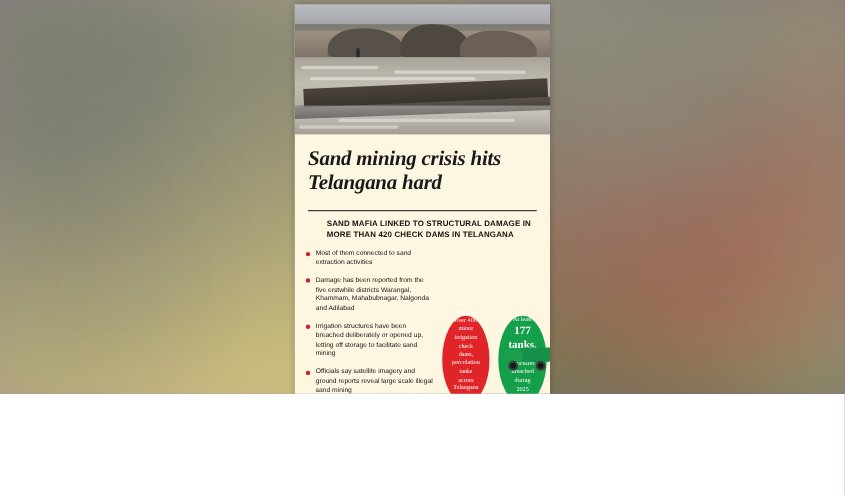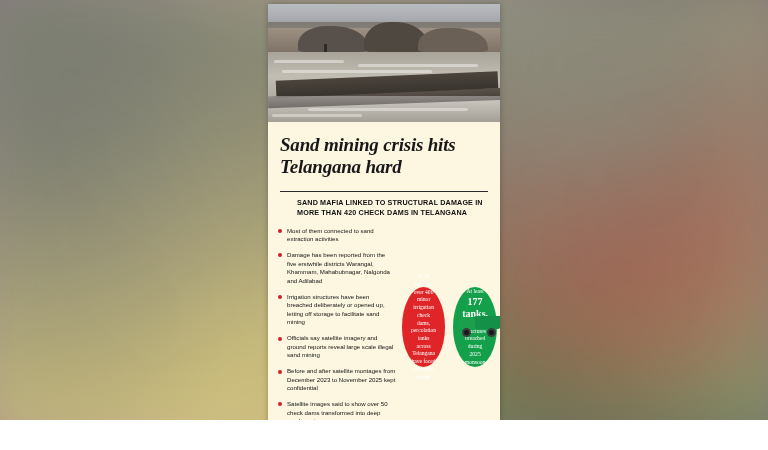--- a/index.html
+++ b/index.html
@@ -6,21 +6,21 @@
     margin: 0;
     padding: 0;
     width: 768px;
     height: 450px;
     overflow: hidden;
     font-family: "Liberation Sans", sans-serif;
   }
   .canvas {
     position: relative;
     width: 768px;
-    height: 420px;
+    height: 358px;
     background: #a21caf;
     overflow: hidden;
   }
   
   .bg-layer {
     position: absolute;
     inset: -40px;
     filter: blur(34px);
   }
   .bg-a { background: linear-gradient(100deg, #8e8f86 0%, #b9b49a 18%, #d9cf9c 32%, #cfc48f 45%, #9a9a8e 58%, #6f7268 70%, #5d6a57 82%, #7d8a6d 100%); }

